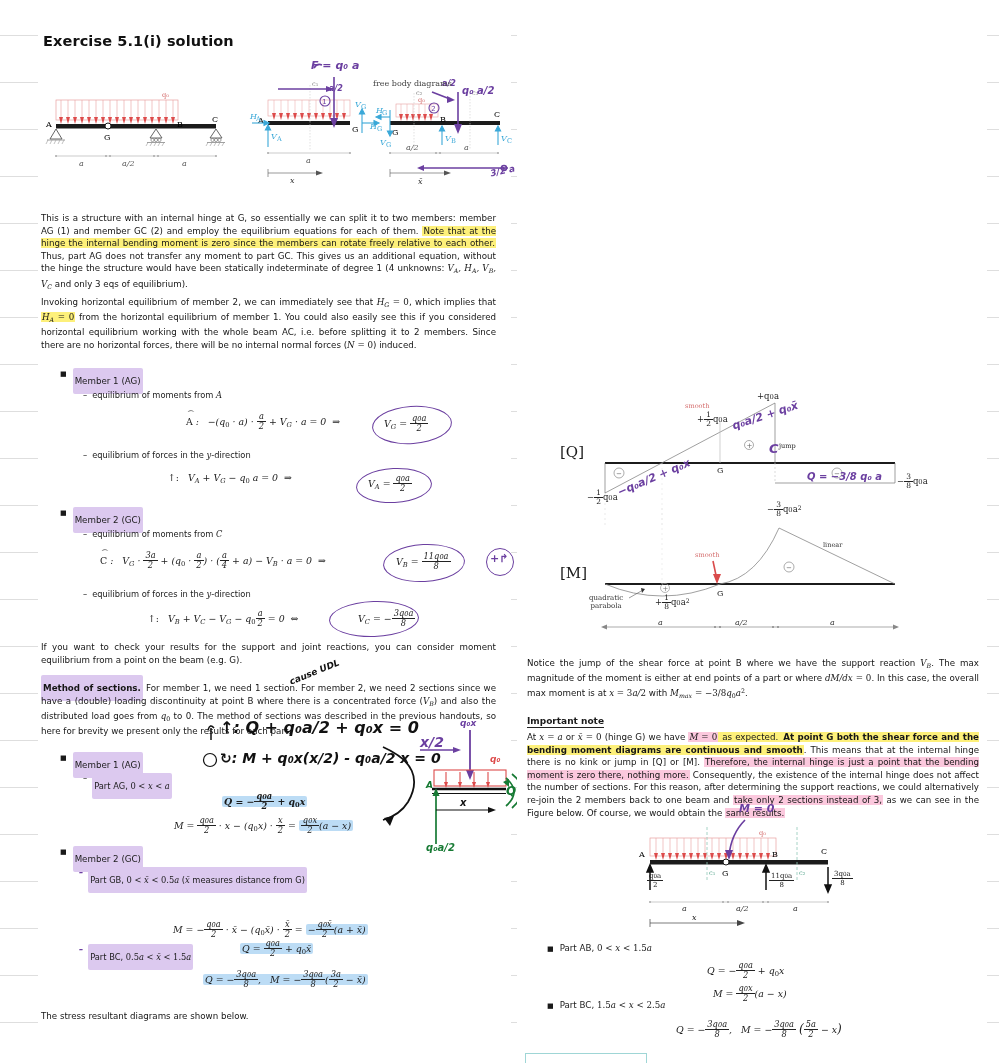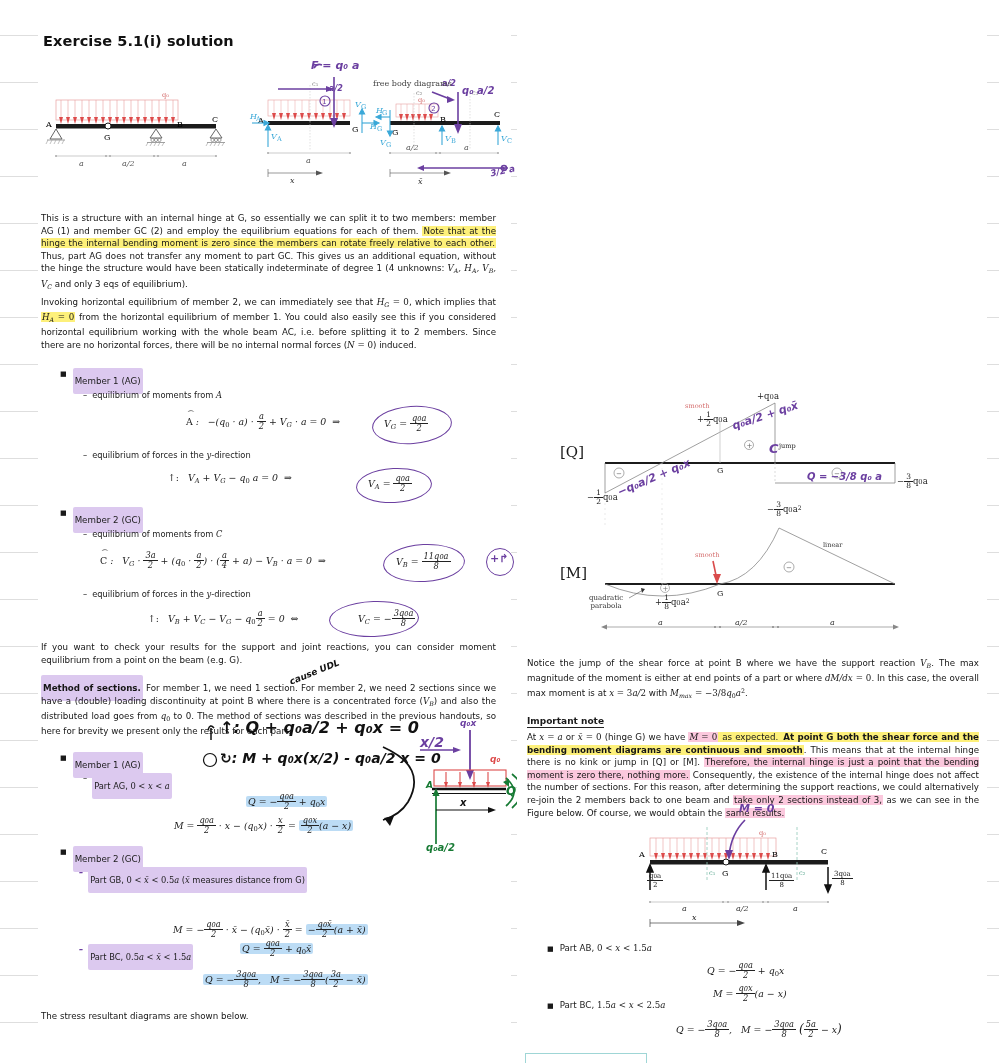--- a/index.html
+++ b/index.html
@@ -432,21 +432,21 @@
     <div class="hand hand-blk" style="left:250px;top:667px;font-size:9px;transform:rotate(-22deg);">cause UDL</div>
 
     <div class="bul" style="position:absolute;left:22px;top:752px;">
       <span class="dot">■</span>
       <span class="hl-v">Member 1 (AG)</span>
     </div>
     <div class="dash" style="position:absolute;left:45px;top:773px;">
       <span>–</span>
       <span class="hl-v">Part AG, <span class="mr">0 &lt;</span> <span class="m">x</span> <span class="mr">&lt;</span> <span class="m">a</span></span>
     </div>
-    <div class="eq" style="position:absolute;left:208px;top:792px;">
+    <div class="eq" style="position:absolute;left:184px;top:792px;font-weight:bold;">
       <span class="hl-b">Q = −<span class="frac"><span class="n">q<span style="font-size:.8em;">0</span>a</span><span class="d">2</span></span> + q<span class="sub" style="font-style:normal;">0</span>x</span>
     </div>
     <div class="eq" style="position:absolute;left:136px;top:816px;">
       M = <span class="frac"><span class="n">q<span style="font-size:.8em;">0</span>a</span><span class="d">2</span></span> · x − (q<span class="sub" style="font-style:normal;">0</span>x) · <span class="frac"><span class="n">x</span><span class="d">2</span></span> = <span class="hl-b"><span class="frac"><span class="n">q<span style="font-size:.8em;">0</span>x</span><span class="d">2</span></span>(a − x)</span>
     </div>
 
     <div class="bul" style="position:absolute;left:22px;top:846px;">
       <span class="dot">■</span>
       <span class="hl-v">Member 2 (GC)</span>
     </div>

